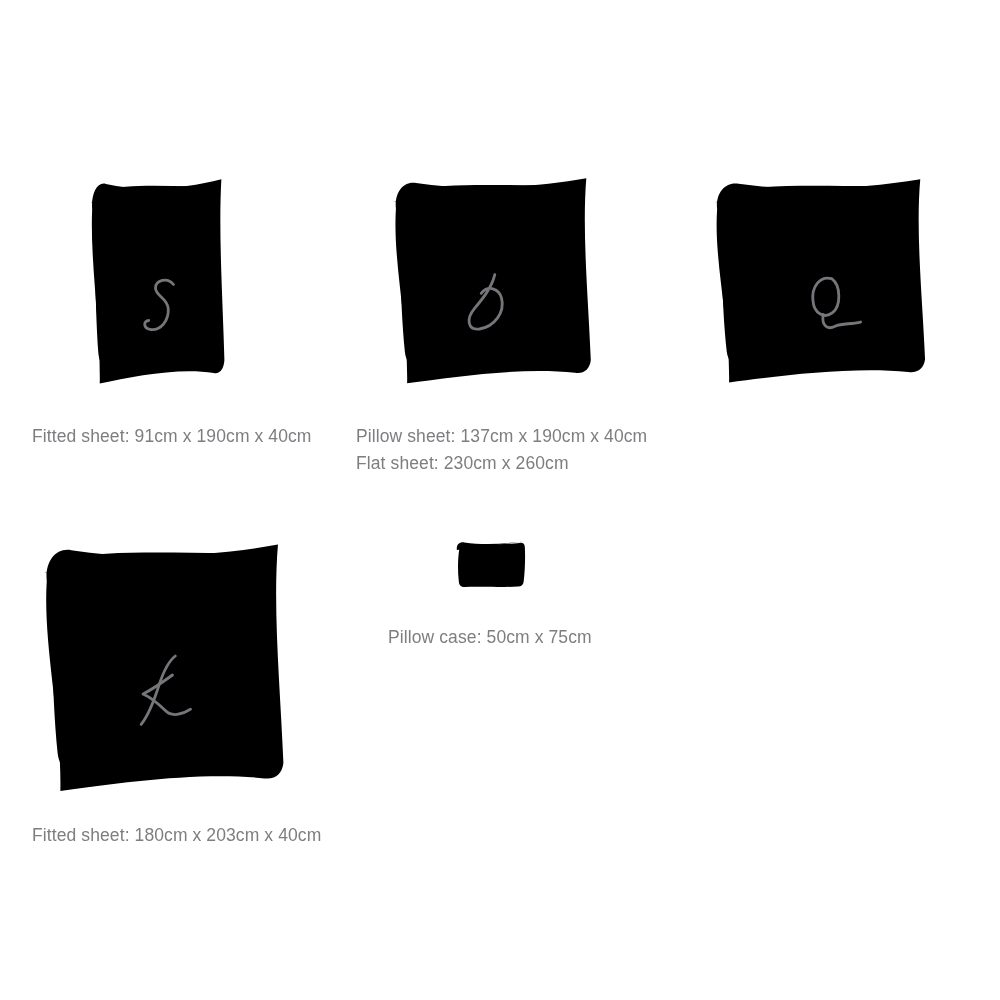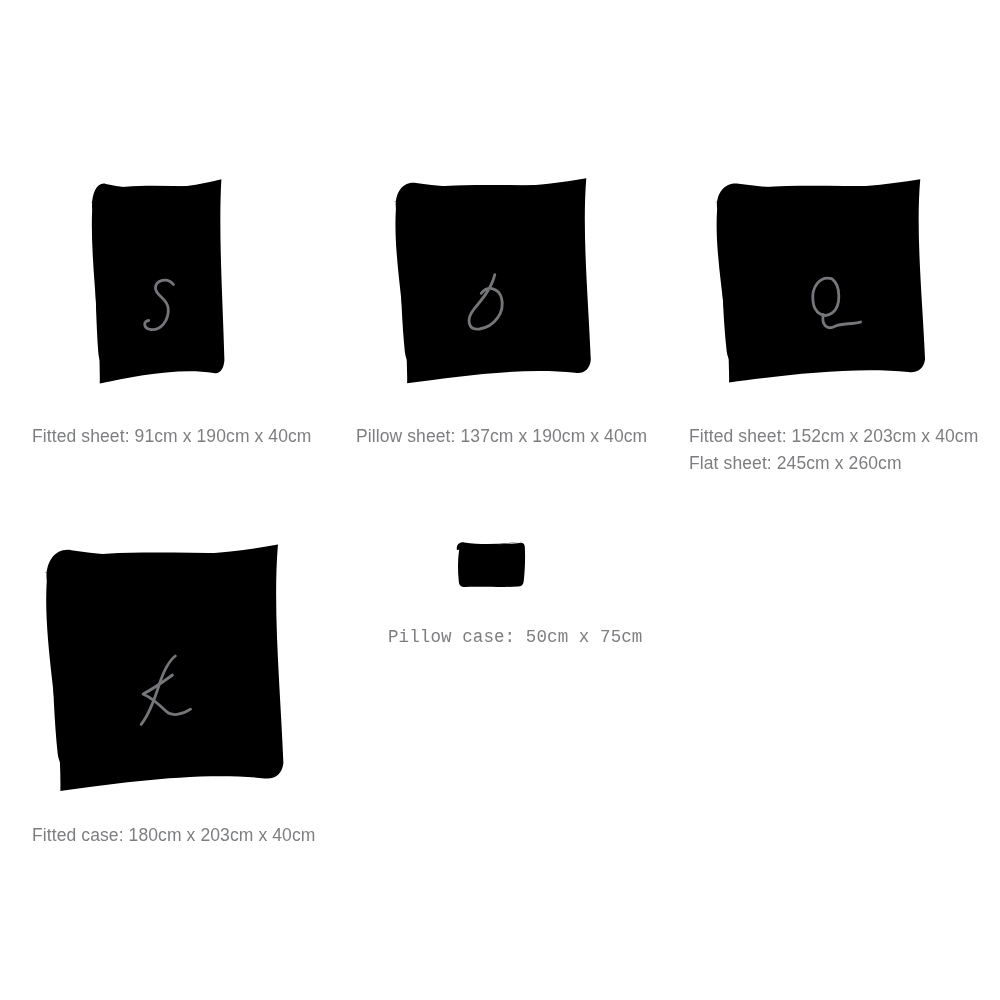--- a/index.html
+++ b/index.html
@@ -60,55 +60,52 @@
       <use href="#bed-rect" x="0" y="0" width="224" height="233"></use>
       <use href="#pillow-rect" x="42" y="31" width="73" height="50"></use>
       <use href="#pillow-rect" x="120" y="31" width="74" height="50"></use>
       <g transform="translate(67.5,107.5) scale(0.85)" aria-label="D">
         <path stroke-width="2.8" d="M 58 6 C 54 22 44 34 34 46 C 24 58 26 72 40 70 C 58 67 70 50 66 34 C 63 22 50 18 42 28"></path>
       </g>
     </svg>
   </figure>
   <div class="caption" style="left:356px;top:423px;">
     <div>Pillow sheet: 137cm x 190cm x 40cm</div>
+    <div>Flat sheet: 230cm x 260cm</div>
   </div>
 
   <figure class="size-card" style="left:698px;top:163px;">
     <svg class="sketch" width="239" height="231" viewBox="0 0 239 231">
       <use href="#bed-rect" x="0" y="0" width="239" height="231"></use>
       <use href="#pillow-rect" x="50" y="30" width="70" height="49"></use>
       <use href="#pillow-rect" x="125" y="30" width="74" height="49"></use>
       <g transform="translate(89.5,105.5) scale(0.85)" aria-label="Q">
         <path stroke-width="2.8" d="M 52 12 C 38 8 28 22 30 38 C 31 52 43 60 53 52 C 63 44 63 20 52 12"></path>
         <path stroke-width="2.8" d="M 42 54 C 40 66 46 73 56 68 C 64 64 74 66 86 63"></path>
       </g>
     </svg>
   </figure>
-  <div class="caption" style="left:689px;top:423px;">
-    <div>Fitted sheet: 152cm x 203cm x 40cm</div>
-    <div>Flat sheet: 245cm x 260cm</div>
-  </div>
 
   <figure class="size-card" style="left:25px;top:525px;">
     <svg class="sketch" width="272" height="280" viewBox="0 0 272 280">
       <use href="#bed-rect" x="0" y="0" width="272" height="280"></use>
       <use href="#pillow-rect" x="63" y="37" width="72" height="50"></use>
       <use href="#pillow-rect" x="140" y="37" width="73" height="50"></use>
       <g transform="translate(90.5,121.5) scale(0.95)" aria-label="K">
         <path stroke-width="2.8" d="M 63 10 C 55 16 50 28 46 40 C 41 56 35 72 27 82"></path>
         <path stroke-width="2.8" d="M 60 30 C 49 38 39 45 29 50 C 38 54 47 62 53 68 C 59 74 70 72 79 66"></path>
       </g>
     </svg>
   </figure>
   <div class="caption" style="left:32px;top:822px;">
-    <div>Fitted case: 180cm x 203cm x 40cm</div>
+    <div>Fitted sheet: 180cm x 203cm x 40cm</div>
   </div>
 
   <figure class="size-card" style="left:450px;top:536px;">
     <svg class="sketch" width="80" height="58" viewBox="0 0 80 58">
       <use href="#pillow-rect" x="0" y="0" width="80" height="58"></use>
     </svg>
   </figure>
-  <div class="caption" style="left:388px;top:624px;font-family:Liberation Mono, monospace;">
+  <div class="caption" style="left:388px;top:624px;">
     <div>Pillow case: 50cm x 75cm</div>
   </div>
 
 </div>
 
 </body></html>

